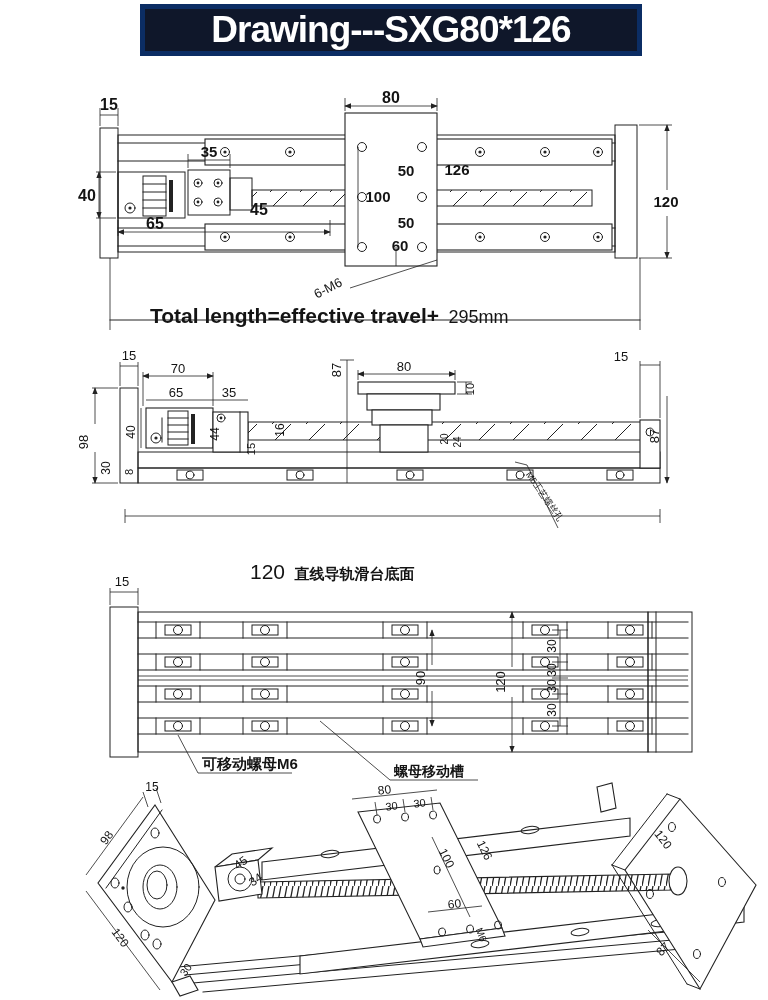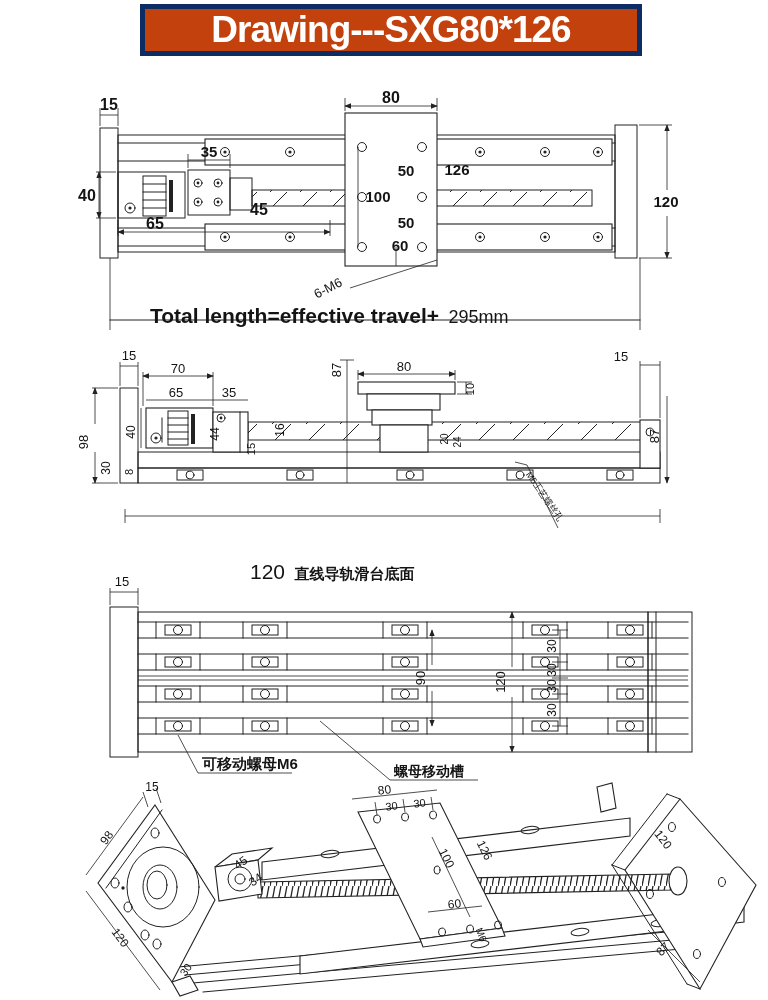--- a/index.html
+++ b/index.html
@@ -1,19 +1,19 @@
 <!DOCTYPE html>
 <html><head>
 <meta charset="utf-8">
 <style>
   html,body{margin:0;padding:0;background:#fff;}
   #page{position:relative;width:768px;height:1000px;background:#fff;overflow:hidden;
         font-family:"Liberation Sans",sans-serif;}
   #banner{position:absolute;left:140px;top:4px;width:502px;height:52px;
-          background:#c2410c;border:5px solid #0b2d64;box-sizing:border-box;
+          background:#0f172a;border:5px solid #0b2d64;box-sizing:border-box;
           display:flex;align-items:center;justify-content:center;}
   #banner span{color:#fff;font-size:37px;font-weight:700;letter-spacing:-1px;
                font-family:"Liberation Sans",sans-serif;white-space:nowrap;}
   svg{position:absolute;left:0;overflow:visible;}
   .ln{stroke:#222;stroke-width:1;fill:none;stroke-linecap:square;}
   .lt{stroke:#222;stroke-width:.8;fill:none;}
   .fw{fill:#fff;stroke:#222;stroke-width:1.1;}
   .fb{fill:#222;stroke:none;}
   .dim{font-family:"Liberation Sans",sans-serif;fill:#141414;stroke:none;}
   .b{font-weight:700;}

